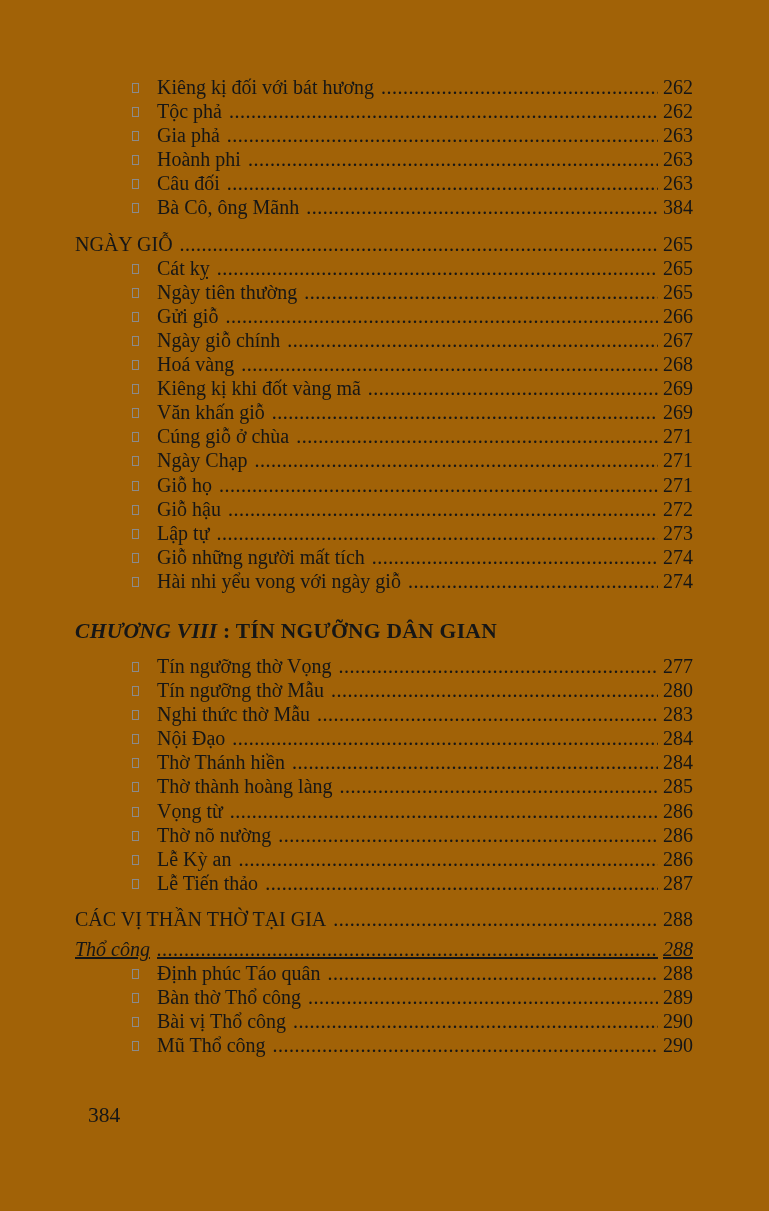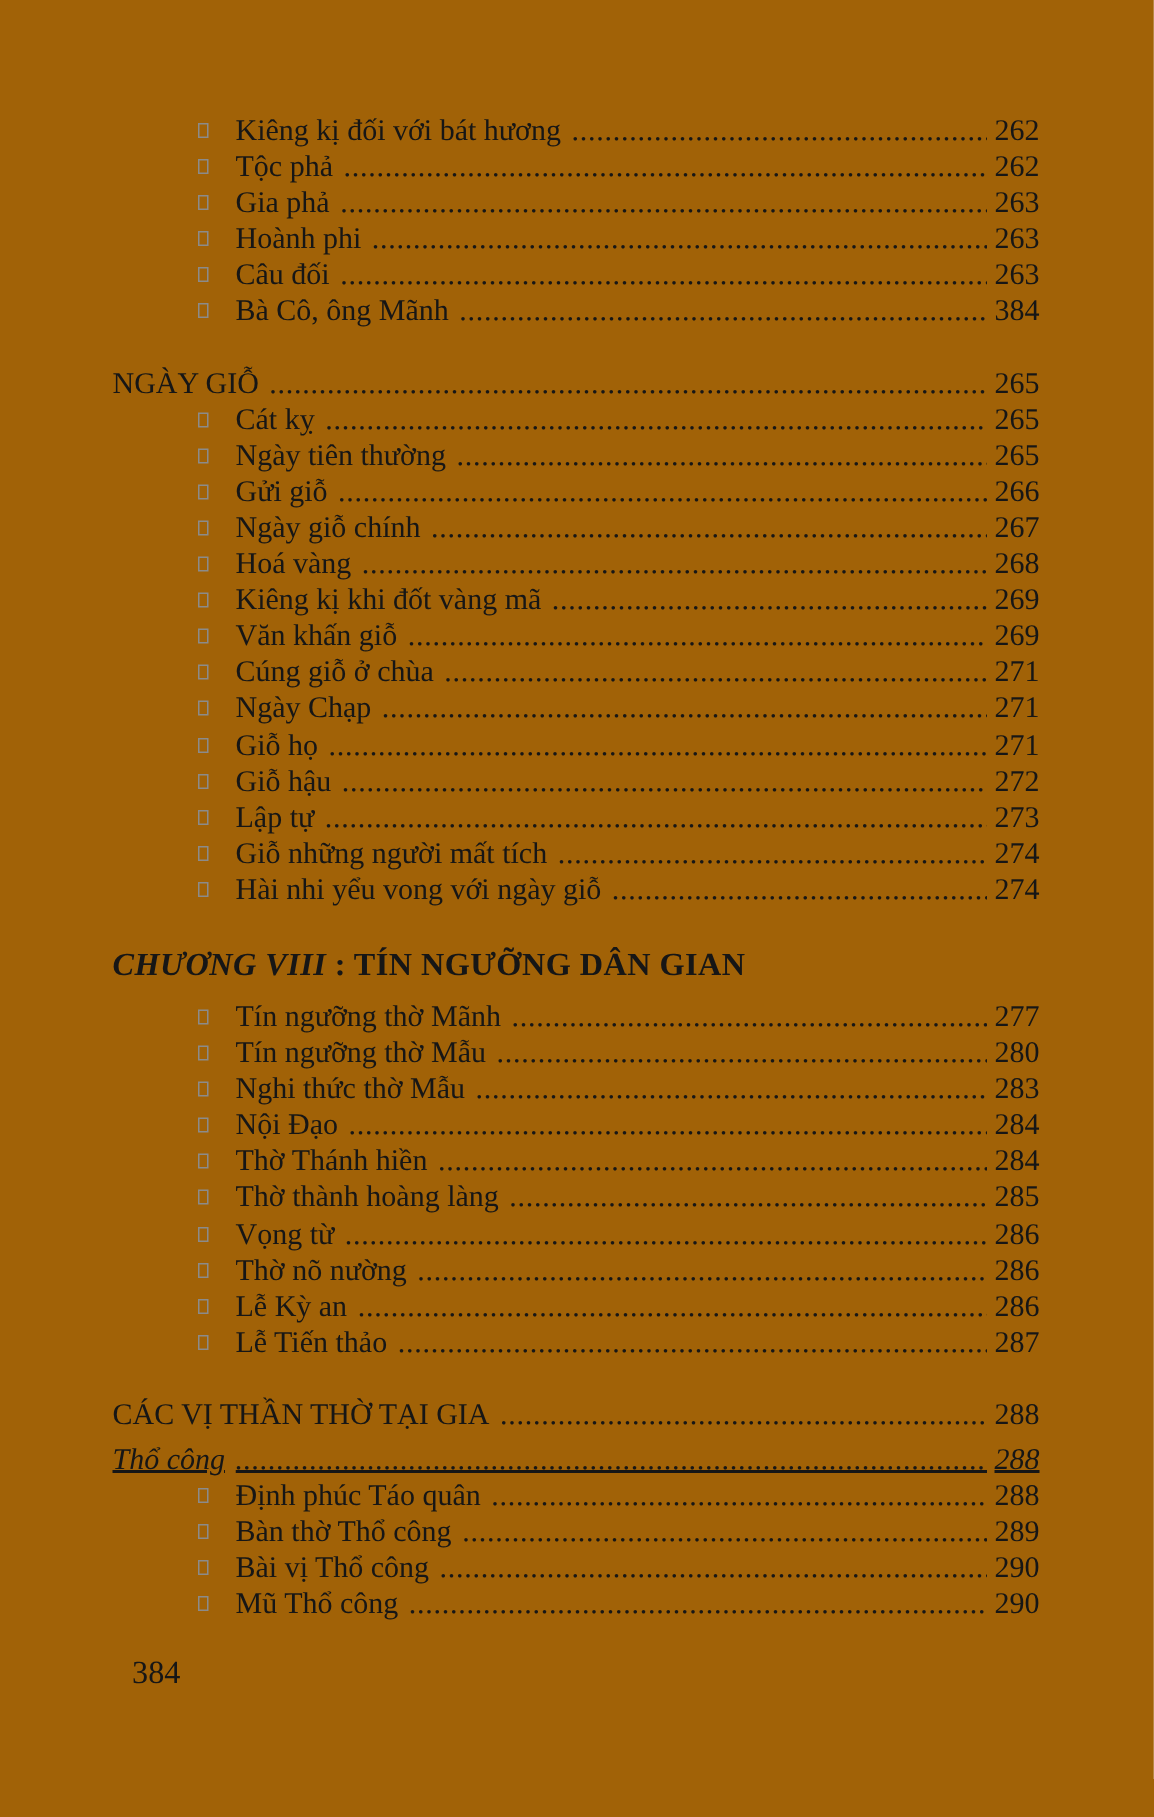--- a/index.html
+++ b/index.html
@@ -24,21 +24,21 @@
   }
   .toc-row {
     display: flex;
     align-items: baseline;
     height: 24.1px;
     line-height: 24.1px;
     font-size: 20px;
     white-space: nowrap;
   }
   .toc-row.bullet { padding-left: 57px; }
-  .toc-row.caps { margin-top: 24px; }
+  .toc-row.caps { margin-top: 12px; }
   .toc-row.italic-head { margin-top: 6px; font-style: italic; text-decoration: underline; }
   .bullet-sq {
     flex: 0 0 auto;
     width: 7px;
     height: 10px;
     border: 1px solid #8b8b8b;
     margin-right: 18px;
     transform: translateY(-1px);
   }
   .entry-label { flex: 0 0 auto; }
@@ -198,21 +198,21 @@
       </div>
       <div class="toc-row bullet">
         <span class="bullet-sq"></span>
         <span class="entry-label">Hài nhi yểu vong với ngày giỗ</span>
         <span class="dot-leader"></span>
         <span class="entry-page">274</span>
       </div>
       <div class="chapter-heading"><span class="chapter-number">CHƯƠNG VIII</span><span class="chapter-rest"> : TÍN NGƯỠNG DÂN GIAN</span></div>
       <div class="toc-row bullet">
         <span class="bullet-sq"></span>
-        <span class="entry-label">Tín ngưỡng thờ Mãnh</span>
+        <span class="entry-label">Tín ngưỡng thờ Vọng</span>
         <span class="dot-leader"></span>
         <span class="entry-page">277</span>
       </div>
       <div class="toc-row bullet">
         <span class="bullet-sq"></span>
         <span class="entry-label">Tín ngưỡng thờ Mẫu</span>
         <span class="dot-leader"></span>
         <span class="entry-page">280</span>
       </div>
       <div class="toc-row bullet">

